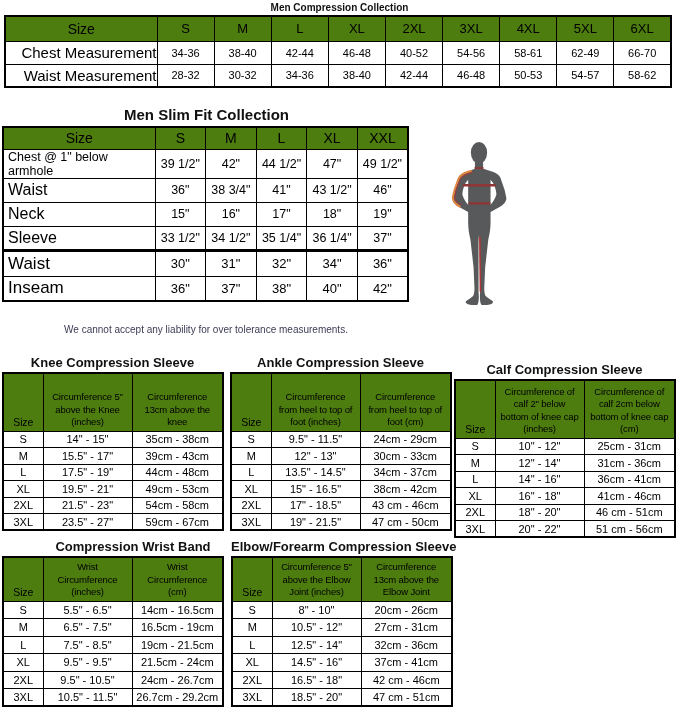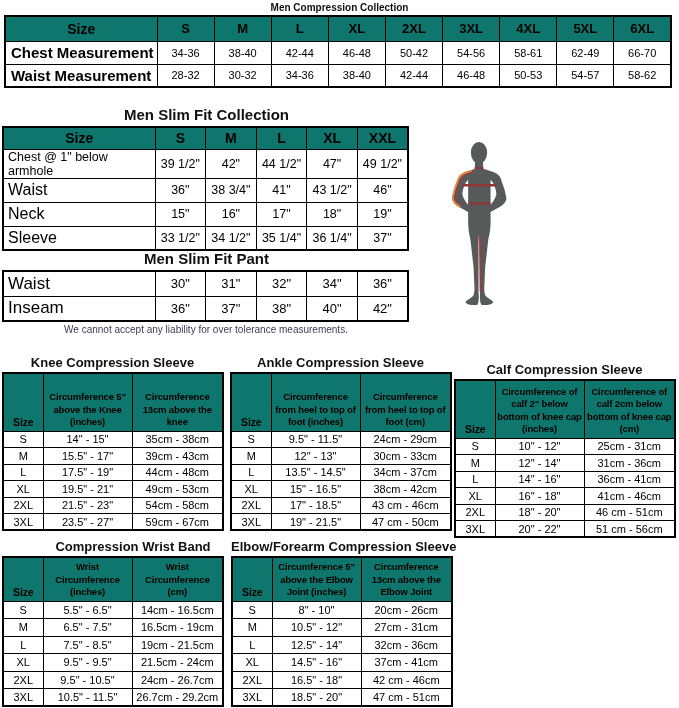--- a/index.html
+++ b/index.html
@@ -12,29 +12,29 @@
   .tbl-title { font-weight: bold; text-align: center; white-space: nowrap; color:#111; }
   .title-lg { font-size: 10px; margin-bottom: 2px; }
   .title-md { font-size: 15px; margin-bottom: 3px; }
   .title-sm { font-size: 13px; margin-bottom: 2px; }
 
   table.tbl { border-collapse: collapse; table-layout: fixed; background:#fff; }
   table.tbl th, table.tbl td {
     border: 1px solid #000; text-align: center; vertical-align: middle;
     overflow: hidden; padding: 0;
   }
-  table.tbl thead th { background: #0f766e; font-weight: bold; }
+  table.tbl thead th { background: #4d7c0f; font-weight: normal; }
 
   
   .t1 { width: 668px; border: 2px solid #000; }
   .t1 thead tr { height: 25px; }
   .t1 thead th { font-size: 13px; }
   .t1 thead th:first-child { font-size: 14px; }
   .t1 tbody tr { height: 23px; }
-  .t1 tbody th { font-weight: bold; text-align: left; font-size: 15px; padding-left: 5px; }
+  .t1 tbody th { font-weight: normal; text-align: right; font-size: 15px; padding-left: 5px; }
   .t1 tbody td { font-size: 11px; }
 
   .t2, .t3 { width: 407px; border: 2px solid #000; }
   .t2 thead tr { height: 22px; }
   .t2 thead th { font-size: 14px; }
   .t2 tbody tr { height: 24px; }
   .t2 tbody tr:first-child { height: 20px; }
   .t2 tbody tr:first-child th { font-size: 12.5px; }
   .t2 tbody th { font-weight: normal; text-align: left; font-size: 16px; padding-left: 4px; }
   .t2 tbody td { font-size: 12.5px; }
@@ -114,21 +114,21 @@
             <th>6XL</th>
           </tr>
         </thead>
         <tbody>
           <tr>
             <th>Chest Measurement</th>
             <td>34-36</td>
             <td>38-40</td>
             <td>42-44</td>
             <td>46-48</td>
-            <td>50-42</td>
+            <td>40-52</td>
             <td>54-56</td>
             <td>58-61</td>
             <td>62-49</td>
             <td>66-70</td>
           </tr>
           <tr>
             <th>Waist Measurement</th>
             <td>28-32</td>
             <td>30-32</td>
             <td>34-36</td>
@@ -195,21 +195,20 @@
             <td>34 1/2"</td>
             <td>35 1/4"</td>
             <td>36 1/4"</td>
             <td>37"</td>
           </tr>
         </tbody>
       </table>
   </section>
 
   <section class="sec sec-pant">
-    <div class="tbl-title title-md">Men Slim Fit  Pant</div>
     <table class="tbl t3">
       <colgroup>
           <col class="c-lab">
           <col>
           <col>
           <col>
           <col>
           <col>
         </colgroup>
     <tbody>

